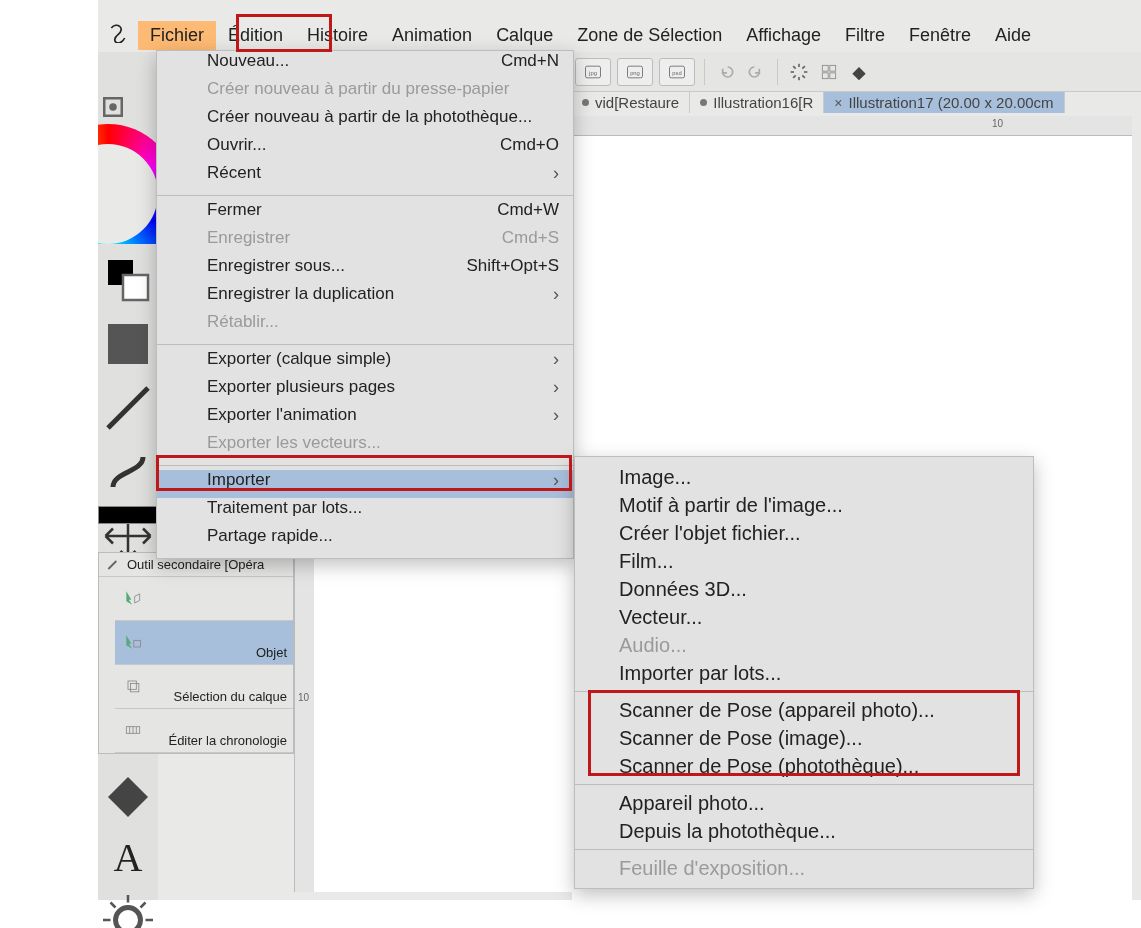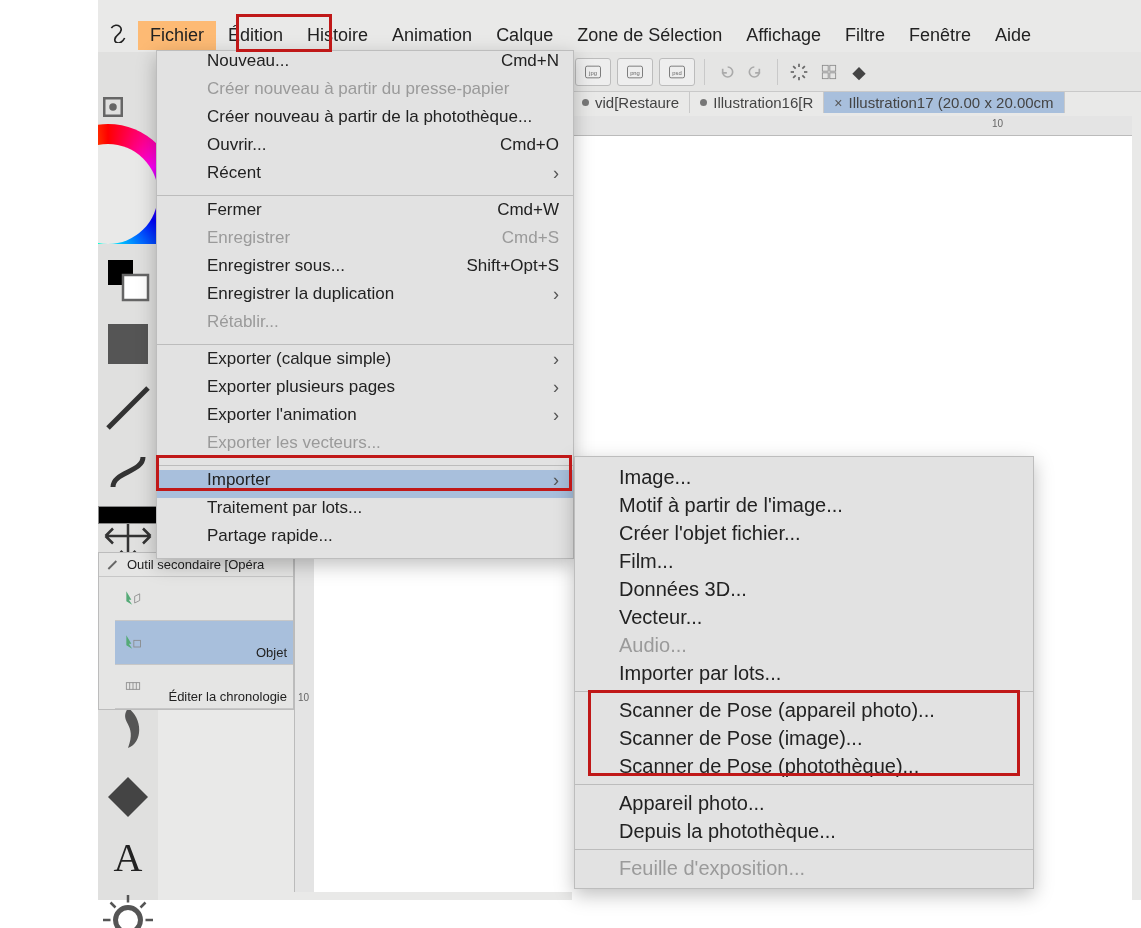--- a/index.html
+++ b/index.html
@@ -352,20 +352,29 @@
           <svg viewBox="0 0 24 24">
             <path d="M4 4 L10 14 L7 14 L11 20 L4 16 Z" fill="#5a7"></path>
             <rect x="13" y="10" width="8" height="8" fill="none" stroke="#888"></rect>
           </svg>
         </span>
       <span>Objet</span>
     </div>
     <div class="subtool-row">
       <span class="ic">
           <svg viewBox="0 0 24 24">
+            <rect x="6" y="6" width="10" height="10" fill="none" stroke="#888"></rect>
+            <rect x="9" y="9" width="10" height="10" fill="none" stroke="#888"></rect>
+          </svg>
+        </span>
+      <span>Sélection du calque</span>
+    </div>
+    <div class="subtool-row">
+      <span class="ic">
+          <svg viewBox="0 0 24 24">
             <rect x="4" y="8" width="16" height="8" fill="none" stroke="#888"></rect>
             <line x1="8" y1="8" x2="8" y2="16" stroke="#888"></line>
             <line x1="12" y1="8" x2="12" y2="16" stroke="#888"></line>
             <line x1="16" y1="8" x2="16" y2="16" stroke="#888"></line>
           </svg>
         </span>
       <span>Éditer la chronologie</span>
     </div>
   </div>
 

